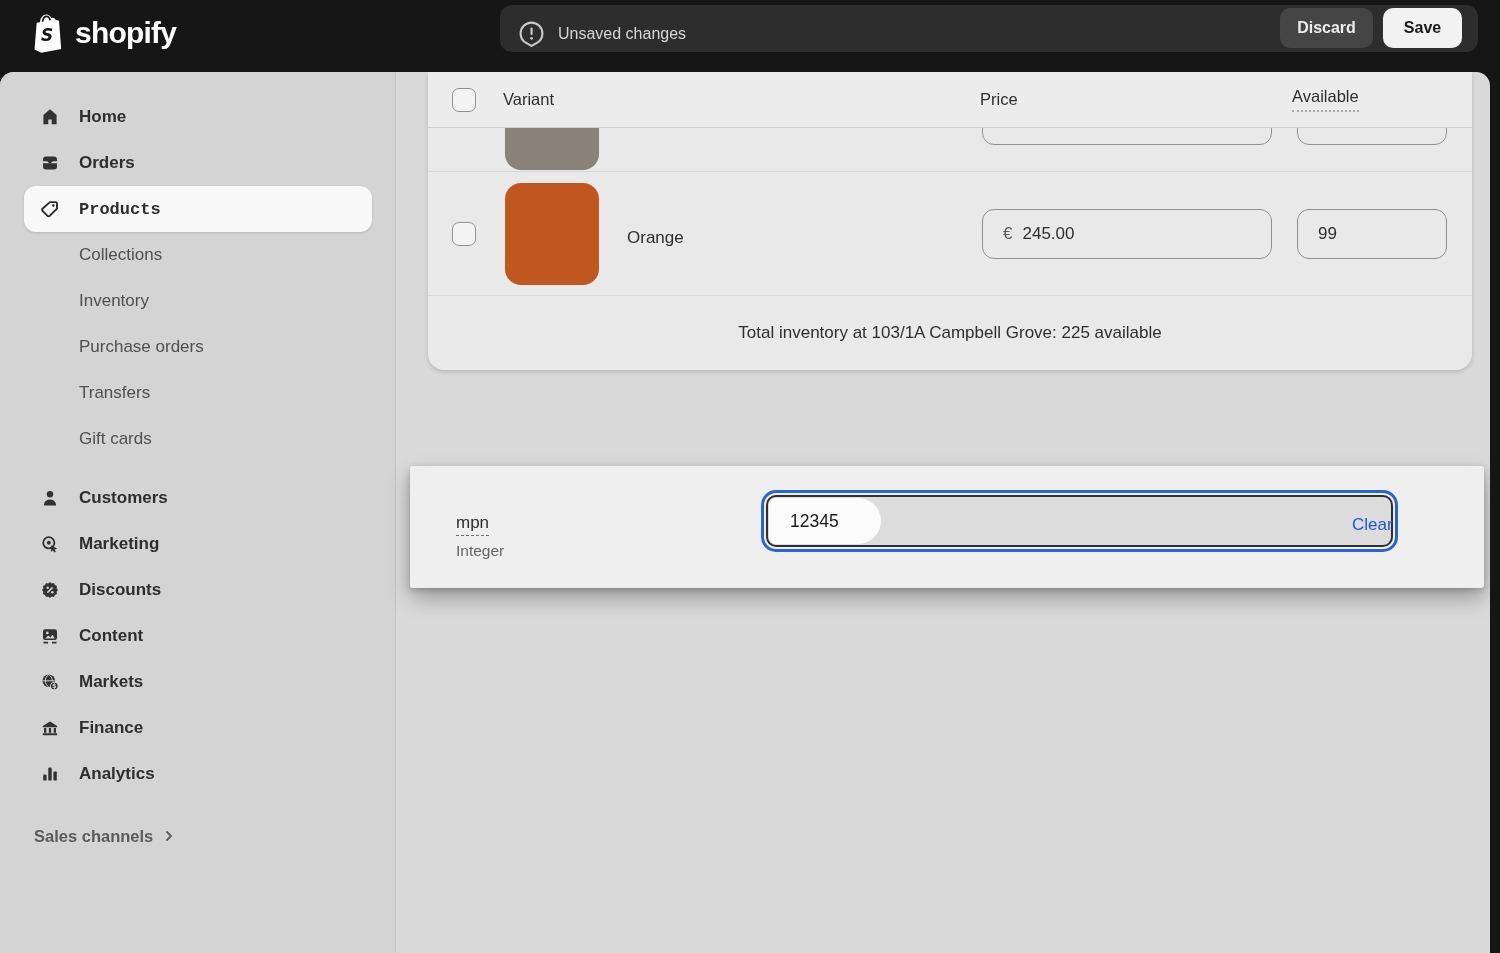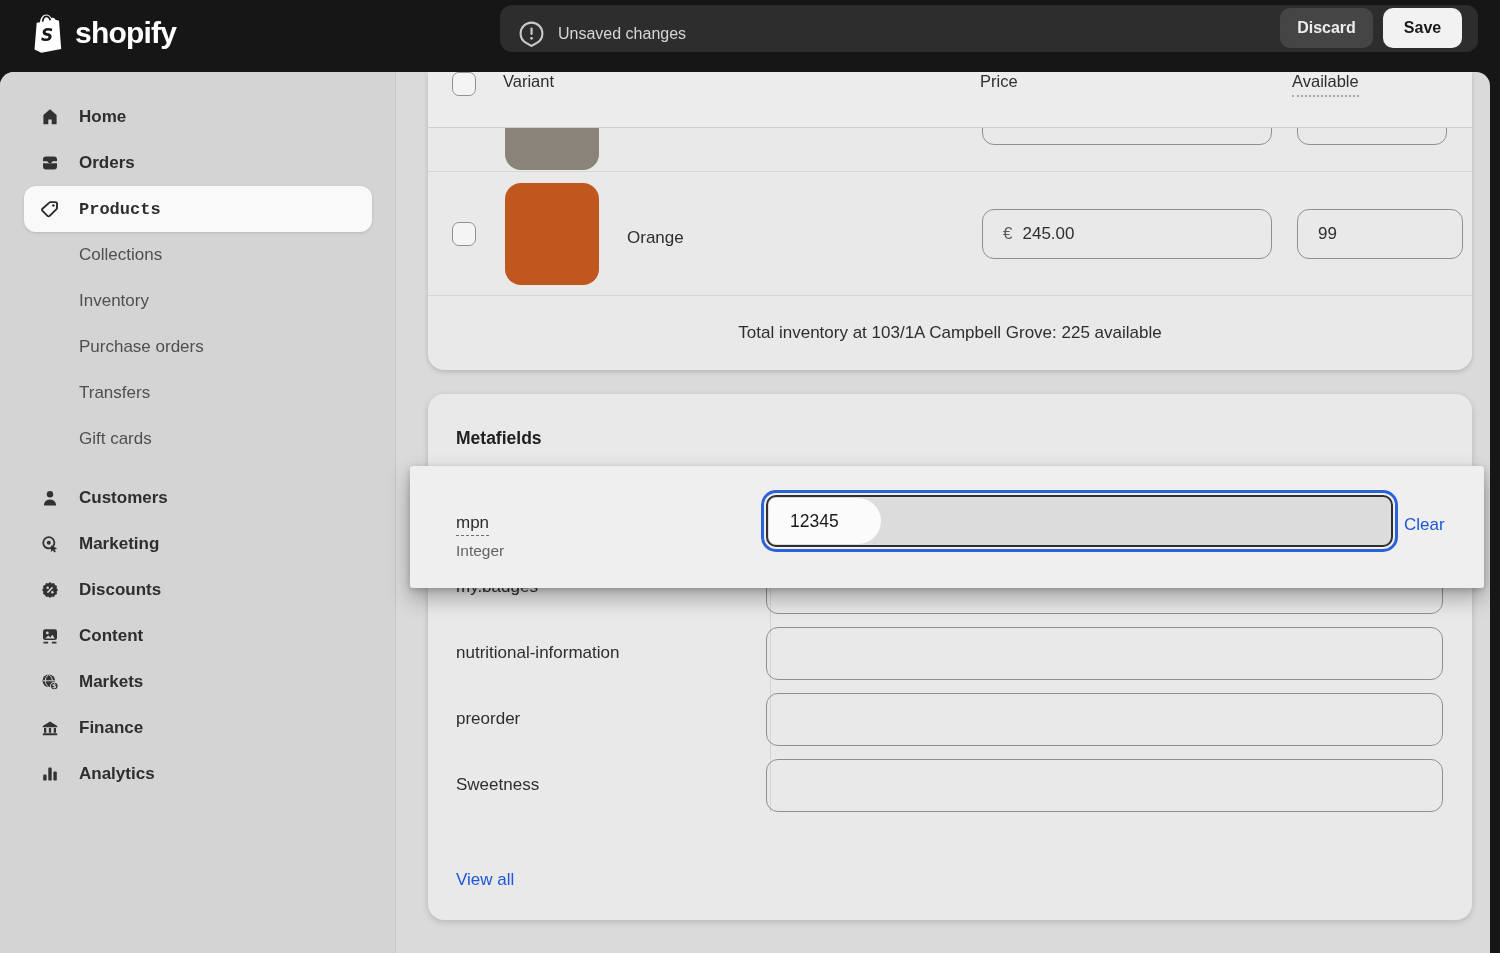--- a/index.html
+++ b/index.html
@@ -42,21 +42,21 @@
   .nav-gap { height:13px; }
   .nav-section { height:46px; margin-top:16px; display:flex; align-items:center; gap:10px;
     padding-left:34px; font-size:16.5px; font-weight:600; color:#5b5b5b; }
 
   
   .main { position:absolute; left:397px; top:0; width:1093px; height:100%; }
 
   .variant-card { position:absolute; left:31px; top:0; width:1044px; height:298px;
     background:#e9e9e9; border-radius:0 0 16px 16px; box-shadow:0 2px 5px rgba(0,0,0,.16); }
   .vc-header { position:relative; height:56px; background:#ececec;
-    border-bottom:1px solid #cfcfcf; display:flex; }
+    border-bottom:1px solid #cfcfcf; display:flex; align-items:center; }
   .checkbox { width:24px; height:24px; border:1.5px solid #909090; border-radius:7px;
     background:#f4f4f4; cursor:pointer; flex:0 0 auto; }
   .vc-header .checkbox { margin-left:24px; }
   .hdr-label { font-size:16.5px; font-weight:500; color:#2e2e2e; }
   .col-variant { margin-left:27px; }
   .col-price { position:absolute; left:552px; }
   .col-available { position:absolute; left:864px; border-bottom:2px dotted #a8a8a8; padding-bottom:4px; }
 
   .vc-partial { position:relative; height:44px; overflow:hidden; border-bottom:1px solid #d6d6d6; }
   .partial-swatch { position:absolute; left:77px; top:-58px; width:94px; height:100px; border-radius:16px; }
@@ -64,21 +64,21 @@
   .pp { left:554px; width:290px; }
   .pa { left:869px; width:150px; }
 
   .vc-row { position:relative; height:124px; border-bottom:1px solid #d6d6d6; }
   .vc-row .checkbox { position:absolute; left:24px; top:50px; }
   .row-swatch { position:absolute; left:77px; top:11px; width:94px; height:102px; border-radius:16px; }
   .row-name { position:absolute; left:199px; top:56px; font-size:17px; color:#2e2e2e; }
   .cell-input { position:absolute; top:37px; height:50px; border:1px solid #909090; border-radius:12px;
     display:flex; align-items:center; padding-left:20px; gap:10px; font-size:17px; color:#2e2e2e; cursor:text; }
   .input-price { left:554px; width:290px; }
-  .input-avail { left:869px; width:166px; }
+  .input-avail { left:869px; width:150px; }
   .currency { color:#5c5c5c; }
 
   .vc-footer { height:73px; display:flex; align-items:center; justify-content:center;
     font-size:17px; color:#2e2e2e; }
 
   
   .meta-card { position:absolute; left:31px; top:322px; width:1044px; height:526px;
     background:#e9e9e9; border-radius:16px; box-shadow:0 2px 6px rgba(0,0,0,.16); }
   .meta-title { position:absolute; left:28px; top:34px; font-size:17.5px; font-weight:700; color:#202020; }
   .col-divider { position:absolute; left:342px; top:166px; width:1px; height:252px; background:#d4d4d4; }
@@ -93,21 +93,21 @@
     box-shadow:0 10px 22px rgba(0,0,0,.30), 0 2px 6px rgba(0,0,0,.18); }
   .mpn-name { position:absolute; left:46px; top:47px; font-size:17px; color:#2e2e2e;
     border-bottom:1.5px dashed #6f6f6f; padding-bottom:2px; }
   .mpn-type { position:absolute; left:46px; top:76px; font-size:15.5px; color:#646464; }
   .mpn-input { position:absolute; left:356px; top:29px; width:627px; height:52px;
     background:#dcdcdc; border:2px solid #2f2f2f; border-radius:10px; cursor:text;
     box-shadow:0 0 0 2px #efefef, 0 0 0 5px #2a62d8; }
   .mpn-white { position:absolute; left:1px; top:1px; bottom:1px; width:112px;
     background:#fbfbfb; border-radius:7px 24px 24px 7px;
     display:flex; align-items:center; padding-left:21px; font-size:17.5px; color:#1a1a1a; }
-  .clear-link { position:absolute; left:994px; top:49px; font-size:17px; font-weight:500; cursor:pointer; }
+  .clear-link { position:absolute; left:942px; top:49px; font-size:17px; font-weight:500; cursor:pointer; }
 
   svg { display:block; }
 </style>
 </head>
 <body>
 
 <div class="topbar">
   <div class="logo">
     <span>
       <svg width="38" height="42" viewBox="0 0 38 42">
@@ -253,20 +253,28 @@
       <span class="nav-icon">
         <svg viewBox="0 0 20 20" width="20" height="20">
           <rect x="3.2" y="10.6" width="3.4" height="6" rx="1.2" fill="#323232"></rect>
           <rect x="8.3" y="3.6" width="3.4" height="13" rx="1.2" fill="#323232"></rect>
           <rect x="13.4" y="7.4" width="3.4" height="9.2" rx="1.2" fill="#323232"></rect>
         </svg>
       </span>
       <span>Analytics</span>
     </div>
 
+    <div class="nav-section">
+      <span>Sales channels</span>
+      <span>
+        <svg width="12" height="12" viewBox="0 0 12 12">
+            <path d="M4 2l4 4-4 4" fill="none" stroke="#5b5b5b" stroke-width="1.8" stroke-linecap="round" stroke-linejoin="round"></path>
+          </svg>
+      </span>
+    </div>
 
   </div>
 
   <div class="main">
 
     <div class="variant-card">
       <div class="vc-header">
         <div class="checkbox"></div>
         <span class="hdr-label col-variant">Variant</span>
         <span class="hdr-label col-price">Price</span>
@@ -288,38 +296,20 @@
           <span>245.00</span>
         </div>
         <div class="cell-input input-avail">
           <span>99</span>
         </div>
       </div>
 
       <div class="vc-footer">Total inventory at 103/1A Campbell Grove: 225 available</div>
     </div>
 
-    <div class="meta-card">
-      <div class="meta-title">Metafields</div>
-      <div class="col-divider"></div>
-
-      <div class="m-label" style="top:183px;">my.badges</div>
-      <div class="m-input" style="top:167px;"></div>
-
-      <div class="m-label" style="top:249px;">nutritional-information</div>
-      <div class="m-input" style="top:233px;"></div>
-
-      <div class="m-label" style="top:315px;">preorder</div>
-      <div class="m-input" style="top:299px;"></div>
-
-      <div class="m-label" style="top:381px;">Sweetness</div>
-      <div class="m-input" style="top:365px;"></div>
-
-      <div class="view-all" style="color: rgb(29, 86, 216);">View all</div>
-    </div>
 
     <div class="overlay-row">
       <div class="mpn-name">mpn</div>
       <div class="mpn-type">Integer</div>
       <div class="mpn-input">
         <div class="mpn-white">12345</div>
       </div>
       <div class="clear-link" style="color: rgb(29, 86, 216);">Clear</div>
     </div>
 

